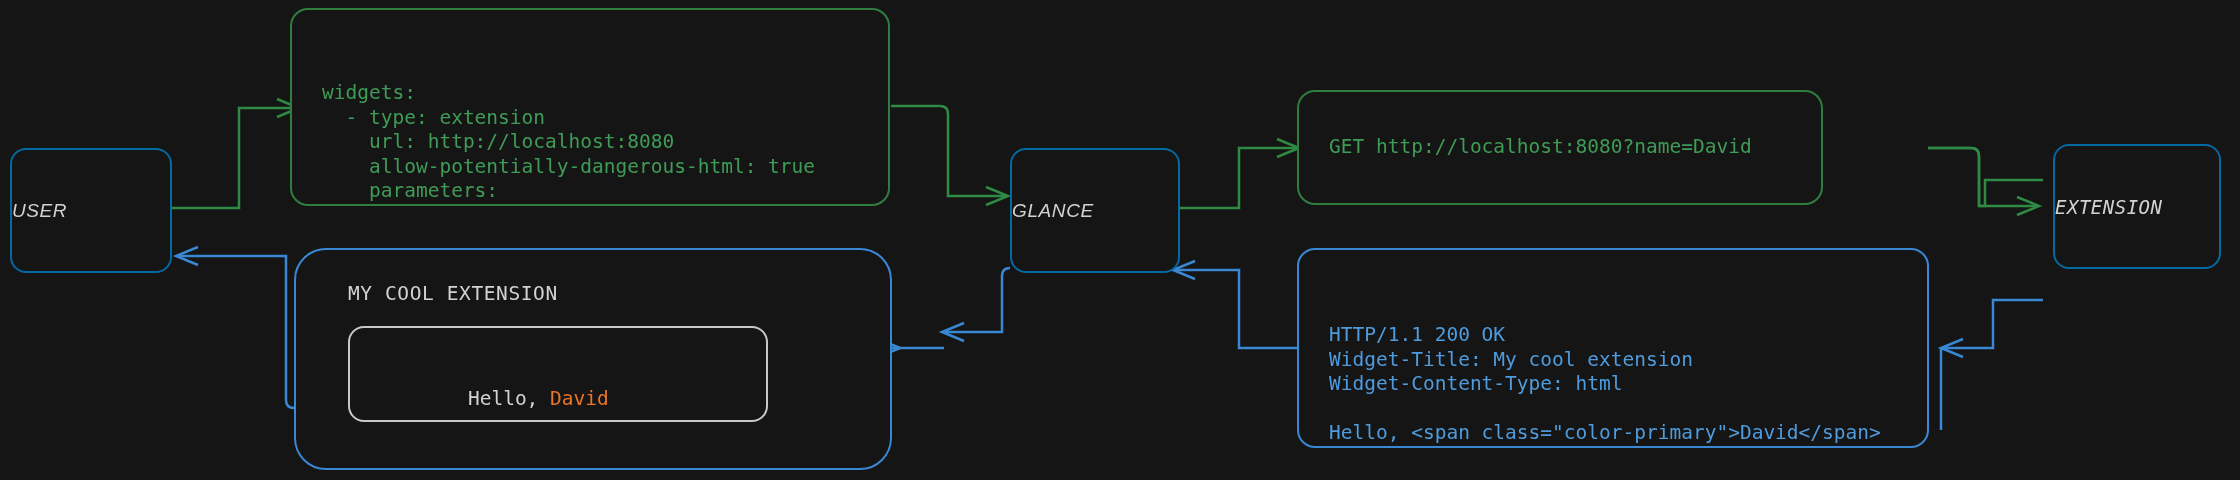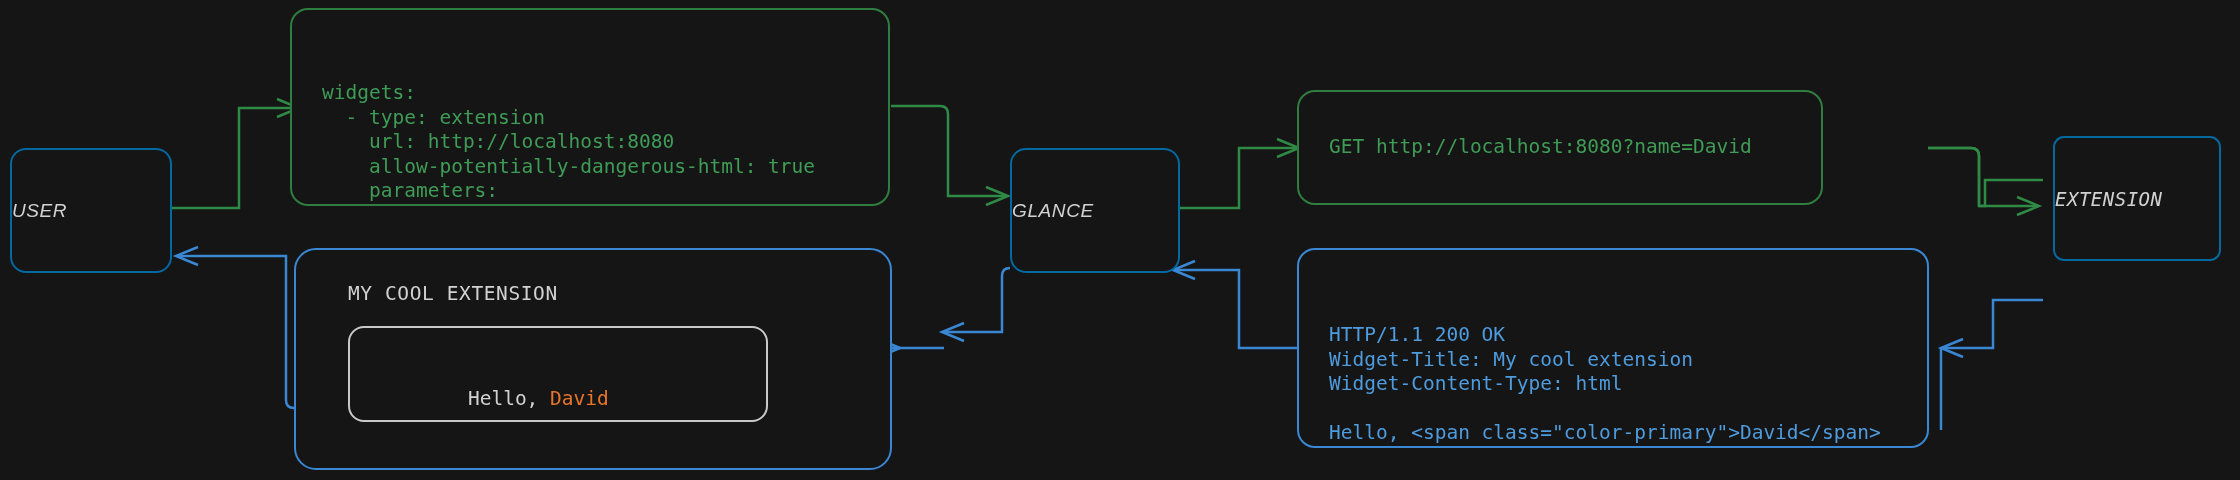--- a/index.html
+++ b/index.html
@@ -61,21 +61,21 @@
     color: #3f9c56;
   }
   .codebox.blue {
     border: 2px solid #3a87d4;
     color: #4e9bdd;
   }
   .widgetbox {
     position: absolute;
     box-sizing: border-box;
     border: 2px solid #3a87d4;
-    border-radius: 22px;
+    border-radius: 32px;
     background: #151515;
     padding: 0;
     overflow: hidden;
   }
   .widget-title {
     position: absolute;
     left: 52px;
     top: 32px;
     font-family: "DejaVu Sans Mono", monospace;
     font-size: 19.5px;
@@ -164,21 +164,21 @@
   </svg>
 
   <div class="node node-sans" style="left:10px; top:148px; width:162px; height:125px;">
     <span>USER</span>
   </div>
 
   <div class="node node-sans" style="left:1010px; top:148px; width:170px; height:125px;">
     <span>GLANCE</span>
   </div>
 
-  <div class="node node-mono" style="left:2053px; top:136px; width:168px; height:125px;border-radius:11px;">
+  <div class="node node-mono" style="left:2053px; top:144px; width:168px; height:125px;">
     <span>EXTENSION</span>
   </div>
 
   <div class="codebox green" style="left:290px; top:8px; width:600px; height:198px;">
     <div id="yaml-text">widgets:
   - type: extension
     url: http://localhost:8080
     allow-potentially-dangerous-html: true
     parameters:
       name: David</div>

